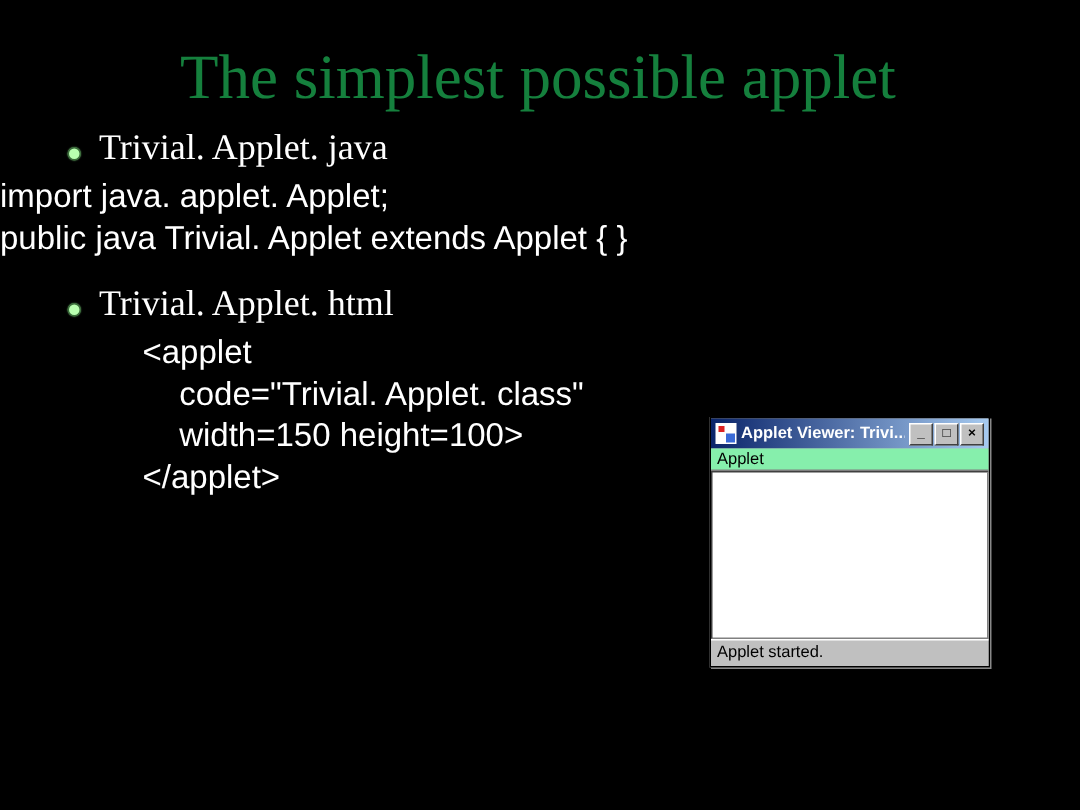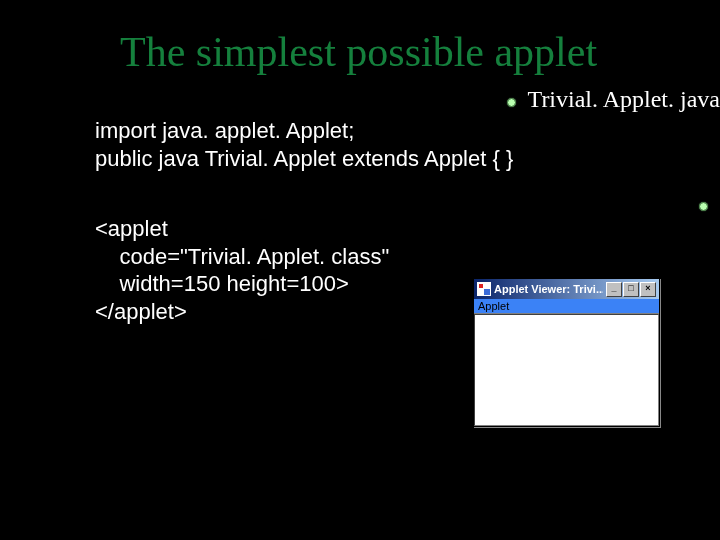--- a/index.html
+++ b/index.html
@@ -20,38 +20,36 @@
     font-weight: normal;
   }
   .subhead {
     font-size: 24px;
     margin: 18px 0 6px 70px;
   }
   .bullet-row {
     display: flex;
     align-items: flex-start;
     margin-left: 45px;
-    justify-content: flex-end;
   }
   .dot {
     width: 7px;
     height: 7px;
     border-radius: 50%;
     background: #b9ffb0;
     box-shadow: 0 0 1px #6a6;
     border: 1px solid #3a6b3a;
     margin-top: 12px;
     margin-right: 12px;
     flex-shrink: 0;
   }
   .code-block {
     font-family: "Comic Sans MS", "Trebuchet MS", sans-serif;
     font-size: 22px;
     line-height: 1.25;
-    margin-left: 95px;
     margin-top: 4px;
     margin-bottom: 18px;
   }
   .code-block-html {
     font-family: "Comic Sans MS", "Trebuchet MS", sans-serif;
     font-size: 22px;
     line-height: 1.25;
     margin-left: 95px;
     margin-top: 4px;
     white-space: pre;
@@ -120,21 +118,21 @@
     border-bottom-color: #404040;
     font-size: 9px;
     line-height: 11px;
     text-align: center;
     color: #000;
     font-family: Arial, sans-serif;
     font-weight: bold;
     cursor: default;
   }
   .menubar {
-    background: #3b82f6;
+    background: #86efac;
     padding: 1px 4px;
     font-size: 11px;
     border-bottom: 1px solid #808080;
   }
   .client {
     background: #fff;
     height: 110px;
     margin: 0;
     border: 1px solid #808080;
     border-top-color: #404040;
@@ -156,33 +154,35 @@
   <div class="dot"></div>
   <div class="subhead" style="margin:0;">Trivial. Applet. java</div>
 </div>
 <div class="code-block">
   <div>import java. applet. Applet;</div>
   <div>public java Trivial. Applet extends Applet { }</div>
 </div>
 
 <div class="bullet-row">
   <div class="dot"></div>
+  <div class="subhead" style="margin:0;">Trivial. Applet. html</div>
 </div>
 <div class="code-block-html"><span>&lt;applet</span>
 <span>    code="Trivial. Applet. class"</span>
 <span>    width=150 height=100&gt;</span>
 <span>&lt;/applet&gt;</span></div>
 
 <div class="applet-window">
   <div class="titlebar">
     <div class="titlebar-icon"></div>
     <div class="titlebar-text">Applet Viewer: Trivi...</div>
     <div class="win-btns">
       <div class="win-btn">_</div>
       <div class="win-btn">□</div>
       <div class="win-btn">×</div>
     </div>
   </div>
   <div class="menubar">
     <span>Applet</span>
   </div>
   <div class="client"></div>
+  <div class="statusbar">Applet started.</div>
 </div>
 
 </body></html>

